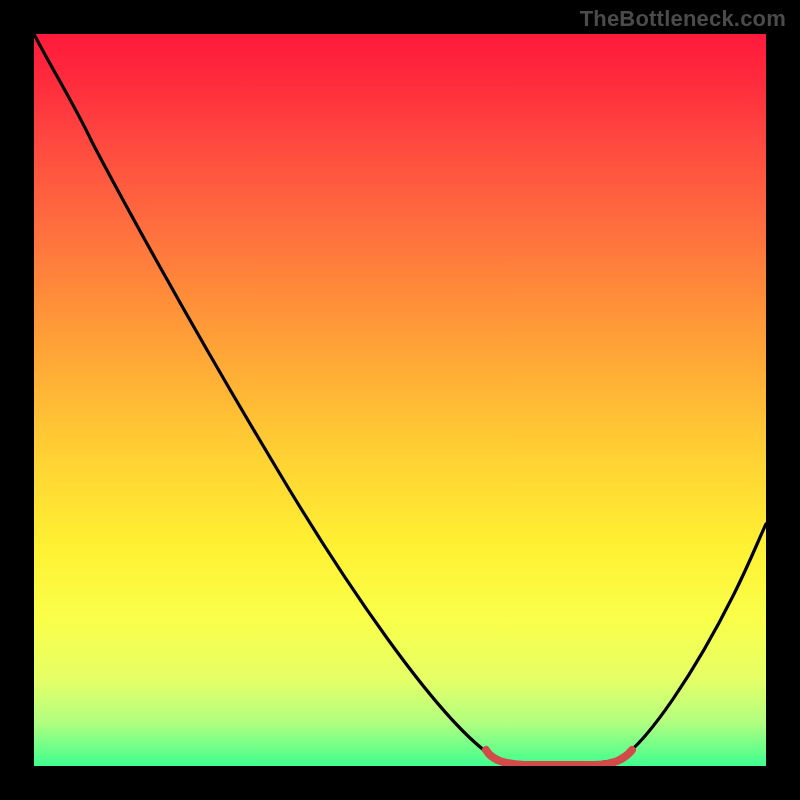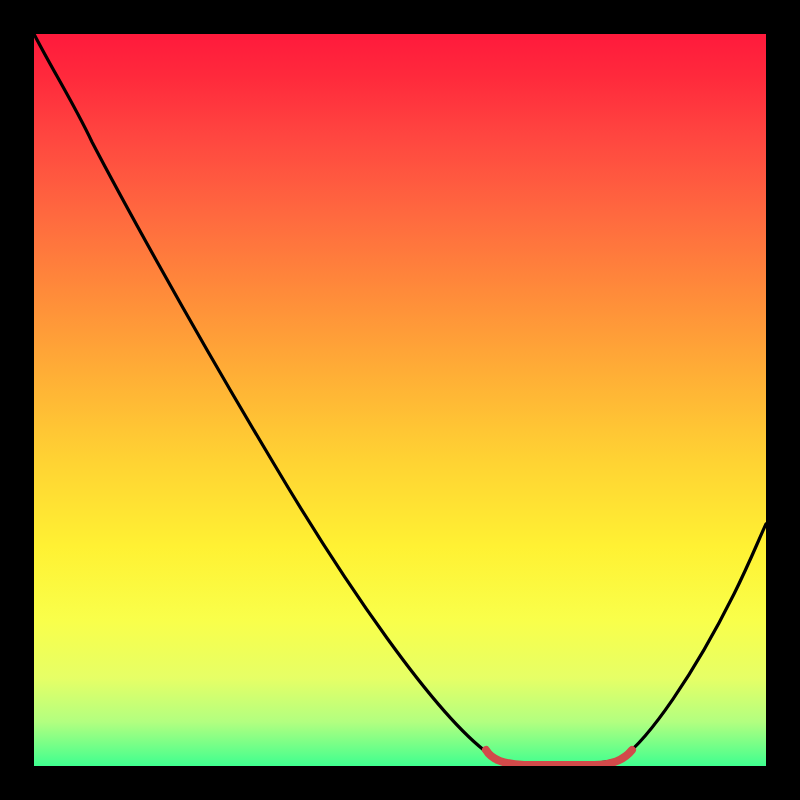--- a/index.html
+++ b/index.html
@@ -60,20 +60,21 @@
     inset: 0;
     width: 100%;
     height: 100%;
   }
 </style>
 </head>
 <body>
 
 <div class="frame">
 
+  <div class="watermark">TheBottleneck.com</div>
 
   <div class="plot-area">
     <div class="gradient-bg"></div>
 
     <svg class="curve" viewBox="0 0 732 732" preserveAspectRatio="none">
 
       <path d="M 0 0
                C 18 35, 40 70, 58 108
                C 80 150, 150 280, 240 430
                C 310 548, 400 680, 455 720

